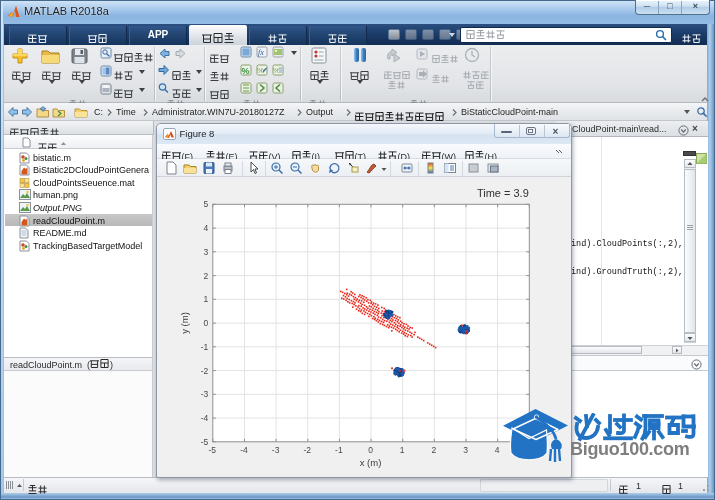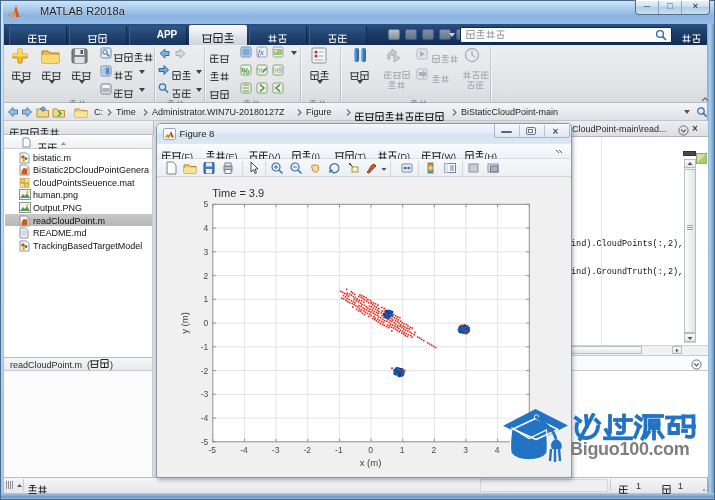--- a/index.html
+++ b/index.html
@@ -13,21 +13,21 @@
 <div style="position:absolute;left:0px;top:0px;width:1px;height:500px;background:#46698e;"></div>
 <div style="position:absolute;left:714px;top:0px;width:1px;height:500px;background:#46698e;"></div>
 <div style="position:absolute;left:0px;top:499px;width:715px;height:1px;background:#46698e;"></div>
 <div style="position:absolute;left:1px;top:1px;width:2px;height:498px;background:linear-gradient(180deg,#d3e6f7,#a6c8e8);"></div>
 <div style="position:absolute;left:707px;top:24px;width:7px;height:474px;background:linear-gradient(90deg,#7ea9d2,#aecfec 40%,#6a96c2);"></div>
 <div style="position:absolute;left:1px;top:493px;width:713px;height:6px;background:linear-gradient(180deg,#aecfec,#6a96c2 70%,#9dc2e4);"></div>
 <svg style="position:absolute;left:7px;top:4px;width:13px;height:15px;" viewBox="0 0 13 15">
     <path d="M1,12 L4.5,8 L6.5,9.5 L9,1.5 L12.5,13 L9,13 L8,6.5 L6,12.5 Z" fill="#e05515"></path>
     <path d="M4.5,8 L6.5,9.5 L5.5,12.5 L1.5,12.5 Z" fill="#f7a22a"></path>
   </svg>
-<div style="position:absolute;left:24px;top:5px;width:150px;height:14px;font-size:11px;color:#1c1c1c;text-shadow:0 0 2px #e8f2fb;margin-left:16px;">MATLAB R2018a</div>
+<div style="position:absolute;left:24px;top:5px;width:150px;height:14px;font-size:11px;color:#1c1c1c;text-shadow:0 0 2px #e8f2fb;">MATLAB R2018a</div>
 <div style="position:absolute;left:635px;top:0px;width:75px;height:15px;border:1px solid #51718f;border-top:none;border-radius:0 0 4px 4px;background:linear-gradient(180deg,#eaf4fc 0%,#cfe2f2 45%,#b2cde6 50%,#c9dff2 100%);box-shadow:inset 0 1px 0 #fff;"></div>
 <div style="position:absolute;left:658px;top:1px;width:1px;height:13px;background:#8aa5bf;"></div>
 <div style="position:absolute;left:681px;top:1px;width:1px;height:13px;background:#8aa5bf;"></div>
 <div style="position:absolute;left:635px;top:0px;width:24px;height:14px;font-size:9px;color:#3a4a5a;text-align:center;line-height:13px;font-weight:bold;">─</div>
 <div style="position:absolute;left:658px;top:0px;width:24px;height:14px;font-size:9px;color:#3a4a5a;text-align:center;line-height:13px;font-weight:bold;">□</div>
 <div style="position:absolute;left:681px;top:0px;width:29px;height:14px;font-size:9px;color:#3a4a5a;text-align:center;line-height:13px;font-weight:bold;">×</div>
 <div style="position:absolute;left:4px;top:24px;width:703px;height:21px;background:linear-gradient(180deg,#2b4f80 0%,#1c3d6a 45%,#122c52 100%);"></div>
 <div style="position:absolute;left:9px;top:26px;width:58px;height:19px;background:linear-gradient(180deg,#31568a 0%,#234672 42%,#16355e 100%);box-shadow:inset -1px 0 0 #11294a,inset 1px 0 0 #3a5d8a;border-radius:1px 1px 0 0;"></div>
 <div style="position:absolute;left:9px;top:29px;width:58px;height:12px;text-align:center;"><svg width="9" height="9" style="display:inline-block;vertical-align:0px;margin-right:1px">
       <g stroke="#f0f4f8" stroke-width="1.0">
@@ -59,21 +59,21 @@
       <g stroke="#f0f4f8" stroke-width="1.0">
         <line x1="0.9" y1="0.5" x2="0.9" y2="8.5"></line>
         <line x1="8.1" y1="0.5" x2="8.1" y2="8.5"></line>
         <line x1="0.9" y1="0.5" x2="8.1" y2="0.5"></line>
         <line x1="0.9" y1="4.0" x2="8.1" y2="4.0"></line>
         <line x1="0.9" y1="8.5" x2="8.1" y2="8.5"></line>
         <line x1="4.5" y1="4.0" x2="4.5" y2="8.5"></line>
       </g>
     </svg></div>
 <div style="position:absolute;left:129px;top:26px;width:58px;height:19px;background:linear-gradient(180deg,#31568a 0%,#234672 42%,#16355e 100%);box-shadow:inset -1px 0 0 #11294a,inset 1px 0 0 #3a5d8a;border-radius:1px 1px 0 0;"></div>
-<div style="position:absolute;left:138px;top:29px;width:58px;height:12px;font-size:10px;color:#fff;text-align:center;font-weight:bold;">APP</div>
+<div style="position:absolute;left:129px;top:29px;width:58px;height:12px;font-size:10px;color:#fff;text-align:center;font-weight:bold;">APP</div>
 <div style="position:absolute;left:189px;top:25px;width:58px;height:20px;background:linear-gradient(180deg,#fdfdfe,#d5dbe3 80%,#cdd4dd);border-radius:2px 2px 0 0;"></div>
 <div style="position:absolute;left:189px;top:28px;width:58px;height:12px;text-align:center;"><svg width="10" height="10" style="display:inline-block;vertical-align:-1px;margin-right:1px">
       <g stroke="#2b2b2b" stroke-width="1.0">
         <line x1="0.0" y1="2.0" x2="10.0" y2="2.0"></line>
         <line x1="1.5" y1="2.0" x2="1.5" y2="9.5"></line>
         <line x1="8.5" y1="2.0" x2="8.5" y2="9.5"></line>
         <line x1="1.5" y1="6.0" x2="8.5" y2="6.0"></line>
         <line x1="1.5" y1="9.5" x2="8.5" y2="9.5"></line>
       </g>
     </svg><svg width="10" height="10" style="display:inline-block;vertical-align:-1px;margin-right:1px">
@@ -802,21 +802,21 @@
     <path d="M1,0.5 L4,3.5 L1,6.5" fill="none" stroke="#6a7077" stroke-width="1.2"></path>
   </svg>
 <div style="position:absolute;left:116px;top:107px;width:32.0px;height:11px;font-size:9px;color:#1f1f1f;">Time</div>
 <svg style="position:absolute;left:143px;top:109px;width:5px;height:7px;" viewBox="0 0 5 7">
     <path d="M1,0.5 L4,3.5 L1,6.5" fill="none" stroke="#6a7077" stroke-width="1.2"></path>
   </svg>
 <div style="position:absolute;left:152px;top:107px;width:156.8px;height:11px;font-size:9px;color:#1f1f1f;">Administrator.WIN7U-20180127Z</div>
 <svg style="position:absolute;left:297px;top:109px;width:5px;height:7px;" viewBox="0 0 5 7">
     <path d="M1,0.5 L4,3.5 L1,6.5" fill="none" stroke="#6a7077" stroke-width="1.2"></path>
   </svg>
-<div style="position:absolute;left:306px;top:107px;width:42.4px;height:11px;font-size:9px;color:#1f1f1f;">Figure</div>
+<div style="position:absolute;left:306px;top:107px;width:42.4px;height:11px;font-size:9px;color:#1f1f1f;">Output</div>
 <svg style="position:absolute;left:346px;top:109px;width:5px;height:7px;" viewBox="0 0 5 7">
     <path d="M1,0.5 L4,3.5 L1,6.5" fill="none" stroke="#6a7077" stroke-width="1.2"></path>
   </svg>
 <div style="position:absolute;left:355px;top:107px;width:95px;height:11px;"><svg width="9" height="9" style="display:inline-block;vertical-align:0px;margin-right:1px">
       <g stroke="#1f1f1f" stroke-width="1.0">
         <line x1="0.5" y1="1.1" x2="8.5" y2="1.1"></line>
         <line x1="0.5" y1="4.5" x2="8.5" y2="4.5"></line>
         <line x1="0.5" y1="8.3" x2="8.5" y2="8.3"></line>
         <line x1="4.5" y1="1.1" x2="4.5" y2="8.3"></line>
         <line x1="0.7" y1="2.7" x2="0.7" y2="8.3"></line>
@@ -996,21 +996,21 @@
     <rect x="0.5" y="0.5" width="11" height="10" fill="#eef4fa" stroke="#8a919a"></rect>
     <path d="M1,9 L4,5 L6,7 L8,4 L11,9 Z" fill="#5a9a4a"></path>
     <circle cx="8.5" cy="3" r="1.3" fill="#f5c842"></circle>
   </svg>
 <div style="position:absolute;left:33px;top:190.3px;width:119px;height:10px;font-size:9px;color:#111;white-space:nowrap;overflow:hidden;">human.png</div>
 <svg style="position:absolute;left:19px;top:201.9px;width:12px;height:11px;" viewBox="0 0 12 11">
     <rect x="0.5" y="0.5" width="11" height="10" fill="#eef4fa" stroke="#8a919a"></rect>
     <path d="M1,9 L4,5 L6,7 L8,4 L11,9 Z" fill="#5a9a4a"></path>
     <circle cx="8.5" cy="3" r="1.3" fill="#f5c842"></circle>
   </svg>
-<div style="position:absolute;left:33px;top:202.9px;width:119px;height:10px;font-size:9px;color:#111;white-space:nowrap;overflow:hidden;">Output.PNG</div>
+<div style="position:absolute;left:33px;top:202.9px;width:119px;height:10px;font-size:9px;color:#111;white-space:nowrap;overflow:hidden;font-style:italic;">Output.PNG</div>
 <div style="position:absolute;left:5px;top:213.5px;width:147px;height:12.6px;background:linear-gradient(180deg,#c8c8c8,#b8b8b8);"></div>
 <svg style="position:absolute;left:19px;top:214.5px;width:11px;height:12px;" viewBox="0 0 11 12">
     <path d="M1,1 h6.5 l2.5,2.5 V11 H1 Z" fill="#fff" stroke="#8a919a"></path>
     <path d="M2.5,7 L5,3.5 L7,5 L8.5,2.5 L8.5,10.5 H2.5 Z" fill="#d4571e"></path>
   </svg>
 <div style="position:absolute;left:33px;top:215.5px;width:119px;height:10px;font-size:9px;color:#111;white-space:nowrap;overflow:hidden;">readCloudPoint.m</div>
 <svg style="position:absolute;left:19px;top:227.1px;width:10px;height:12px;" viewBox="0 0 10 12">
     <path d="M1,1 h5.5 l2.5,2.5 V11 H1 Z" fill="#f4f6f8" stroke="#8a919a"></path>
     <path d="M2.5,4 h5 M2.5,6 h5 M2.5,8 h5" stroke="#9fb2c8" stroke-width="0.8"></path>
   </svg>
@@ -1834,21 +1834,21 @@
     <circle cx="246.6" cy="251.5" r="1.4" fill="#1f5aac"></circle>
     <circle cx="243.5" cy="249.6" r="1.4" fill="#123f85"></circle>
     <circle cx="241.7" cy="245.9" r="1.4" fill="#1f5aac"></circle>
     <rect x="305.1" y="201.6" width="1.8" height="1.8" fill="#e8271b"></rect>
     <rect x="309.1" y="207.1" width="1.8" height="1.8" fill="#e8271b"></rect>
     <rect x="309.6" y="209.6" width="1.8" height="1.8" fill="#e8271b"></rect>
     <rect x="235.1" y="244.4" width="1.8" height="1.8" fill="#e8271b"></rect>
     <rect x="243.1" y="247.1" width="1.8" height="1.8" fill="#e8271b"></rect>
     <rect x="247.6" y="246.6" width="1.8" height="1.8" fill="#e8271b"></rect>
   </svg>
-<div style="position:absolute;left:212.3px;top:186.5px;width:316.49999999999994px;height:13px;text-align:left;font-size:11px;color:#323232;z-index:6;">Time = 3.9</div>
+<div style="position:absolute;left:212.3px;top:186.5px;width:316.49999999999994px;height:13px;text-align:right;font-size:11px;color:#323232;z-index:6;">Time = 3.9</div>
 <div style="position:absolute;left:203.3px;top:444.8px;width:18px;height:10px;text-align:center;font-size:8.5px;color:#484848;z-index:6;">-5</div>
 <div style="position:absolute;left:234.95px;top:444.8px;width:18px;height:10px;text-align:center;font-size:8.5px;color:#484848;z-index:6;">-4</div>
 <div style="position:absolute;left:266.6px;top:444.8px;width:18px;height:10px;text-align:center;font-size:8.5px;color:#484848;z-index:6;">-3</div>
 <div style="position:absolute;left:298.25px;top:444.8px;width:18px;height:10px;text-align:center;font-size:8.5px;color:#484848;z-index:6;">-2</div>
 <div style="position:absolute;left:329.9px;top:444.8px;width:18px;height:10px;text-align:center;font-size:8.5px;color:#484848;z-index:6;">-1</div>
 <div style="position:absolute;left:361.54999999999995px;top:444.8px;width:18px;height:10px;text-align:center;font-size:8.5px;color:#484848;z-index:6;">0</div>
 <div style="position:absolute;left:393.2px;top:444.8px;width:18px;height:10px;text-align:center;font-size:8.5px;color:#484848;z-index:6;">1</div>
 <div style="position:absolute;left:424.84999999999997px;top:444.8px;width:18px;height:10px;text-align:center;font-size:8.5px;color:#484848;z-index:6;">2</div>
 <div style="position:absolute;left:456.5px;top:444.8px;width:18px;height:10px;text-align:center;font-size:8.5px;color:#484848;z-index:6;">3</div>
 <div style="position:absolute;left:488.15px;top:444.8px;width:18px;height:10px;text-align:center;font-size:8.5px;color:#484848;z-index:6;">4</div>

